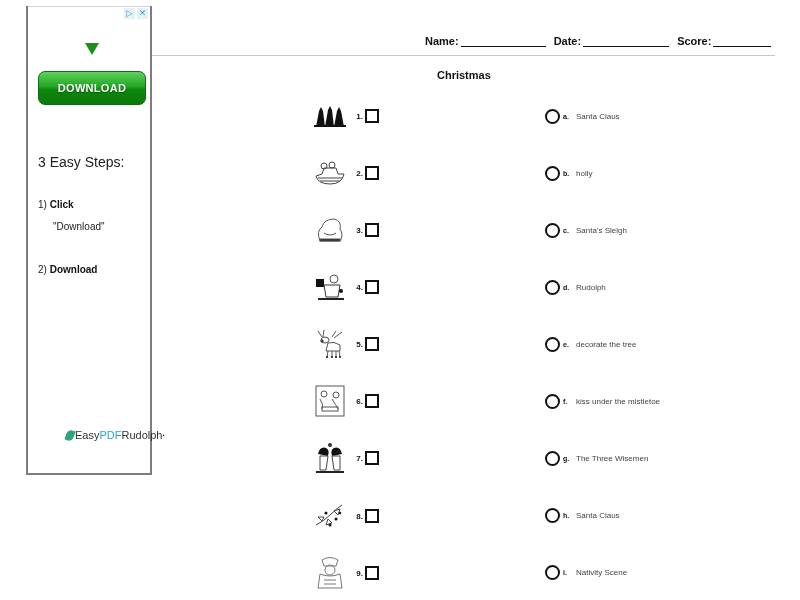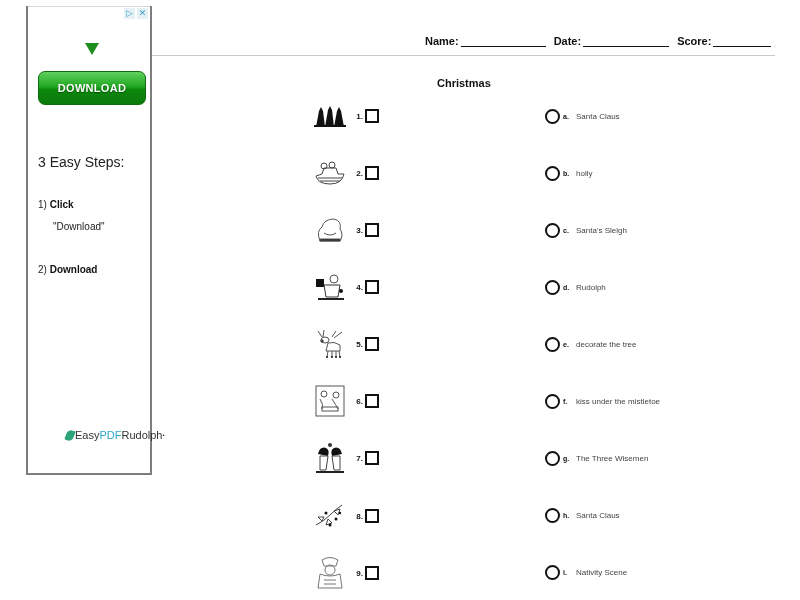--- a/index.html
+++ b/index.html
@@ -41,21 +41,21 @@
       width: 8px; height: 11px; background: #2fa37a; border-radius: 5px 1px 5px 1px; margin-right: 1px; transform: rotate(20deg);
     }
     .ad-logo .pdf { color: #2ba5c8; }
     .ad-logo .tm { font-size: 6px; vertical-align: super; }
 
     
     .ws-header { position: absolute; top: 35px; left: 425px; font-size: 11px; font-weight: bold; display: flex; gap: 0; }
     .field { display: flex; }
     .field .blank { display: inline-block; border-bottom: 1.5px solid #111; height: 12px; margin-left: 2px; }
     .rule { position: absolute; left: 152px; top: 55px; width: 623px; height: 1px; background: #c8c8c8; }
-    .ws-title { position: absolute; left: 437px; top: 69px; font-size: 11px; font-weight: bold; color: #111; margin-top: 8px; }
+    .ws-title { position: absolute; left: 437px; top: 69px; font-size: 11px; font-weight: bold; color: #111; }
 
     
     .q-row { position: absolute; left: 313px; height: 24px; display: flex; align-items: center; }
     .q-img { width: 34px; height: 28px; display: flex; align-items: center; justify-content: center; }
     .q-num { font-size: 8px; font-weight: bold; width: 14px; text-align: right; margin-right: 2px; margin-left: 2px; }
     .q-box { width: 14px; height: 14px; border: 2.5px solid #111; background: #fff; cursor: pointer; }
 
     .a-row { position: absolute; left: 545px; height: 20px; display: flex; align-items: center; }
     .a-circle { width: 15px; height: 15px; border-radius: 50%; border: 2.5px solid #111; background: #fff; cursor: pointer; }
     .a-letter { font-size: 7px; font-weight: bold; width: 13px; margin-left: 3px; }

